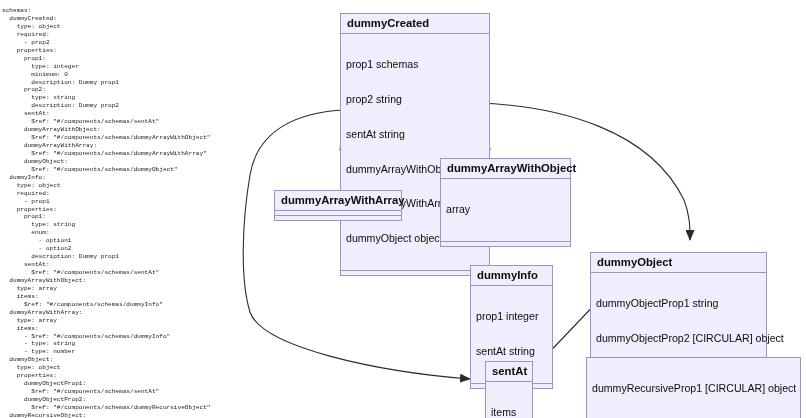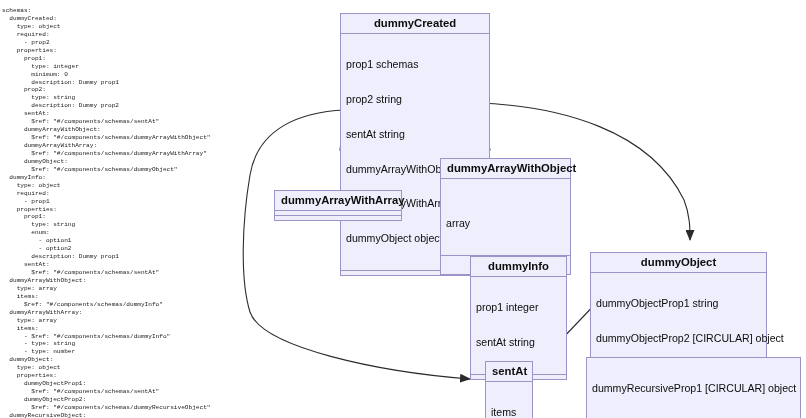--- a/index.html
+++ b/index.html
@@ -52,21 +52,21 @@
 
   .node {
     position: absolute;
     box-sizing: border-box;
     border: 1px solid #9a94c8;
     background: #eeeefc;
     display: flex;
     flex-direction: column;
   }
   .node-title {
-    text-align: center;
+    text-align: left;
     font-weight: bold;
     font-size: 11.3px;
     color: #0d0d0d;
     padding: 3px 6px 3px 6px;
     border-bottom: 1px solid #9a94c8;
     background: #eeeefc;
     line-height: 13px;
     white-space: nowrap;
   }
   .node-body {
@@ -196,29 +196,29 @@
       </div>
       <div class="node-foot"></div>
     </div>
 
     <div class="node" style="left:274px; top:166px; width:128px;margin-top:24px;">
       <div class="node-title">dummyArrayWithArray</div>
       <div class="node-body empty"></div>
       <div class="node-foot"></div>
     </div>
 
-    <div class="node" style="left:440px; top:158px; width:131px;gap:14px;">
+    <div class="node" style="left:440px; top:158px; width:131px;">
       <div class="node-title">dummyArrayWithObject</div>
       <div class="node-body">
         <div class="node-row">array</div>
       </div>
       <div class="node-foot"></div>
     </div>
 
-    <div class="node" style="left:470px; top:256px; width:97px;">
+    <div class="node" style="left:470px; top:265px; width:83px;">
       <div class="node-title">dummyInfo</div>
       <div class="node-body">
         <div class="node-row">prop1 integer</div>
         <div class="node-row">sentAt string</div>
       </div>
       <div class="node-foot"></div>
     </div>
 
     <div class="node" style="left:590px; top:252px; width:177px;">
       <div class="node-title">dummyObject</div>

